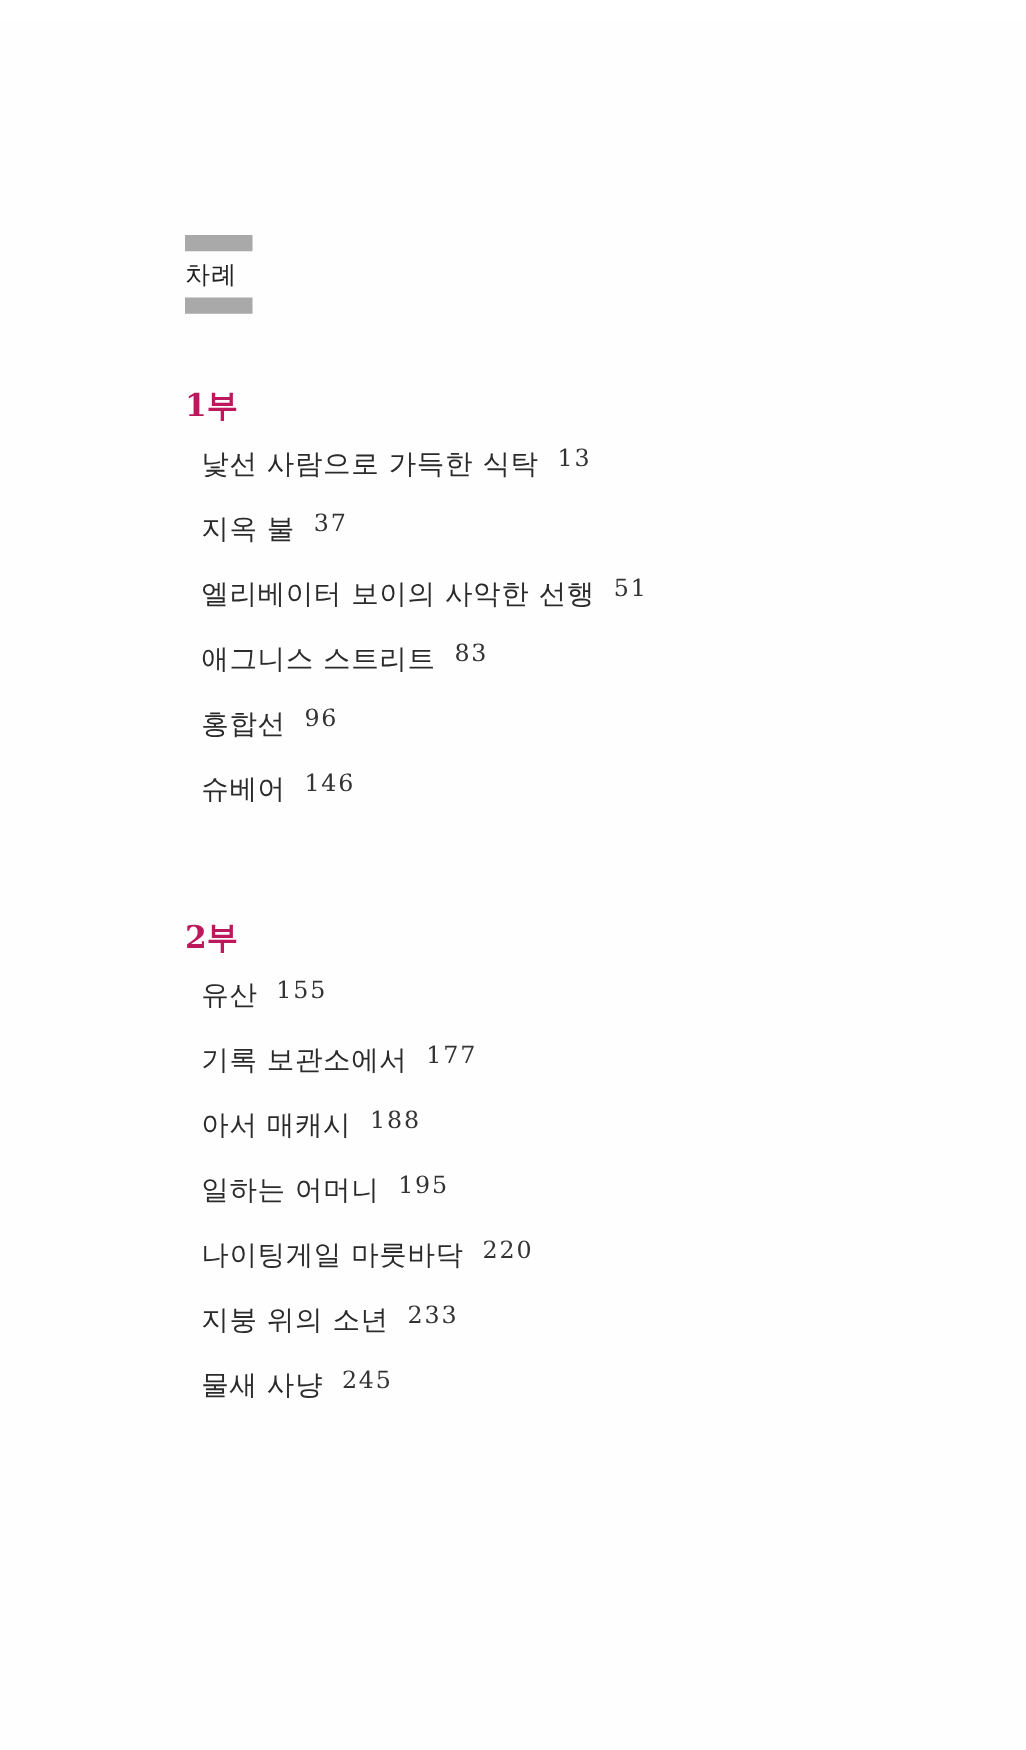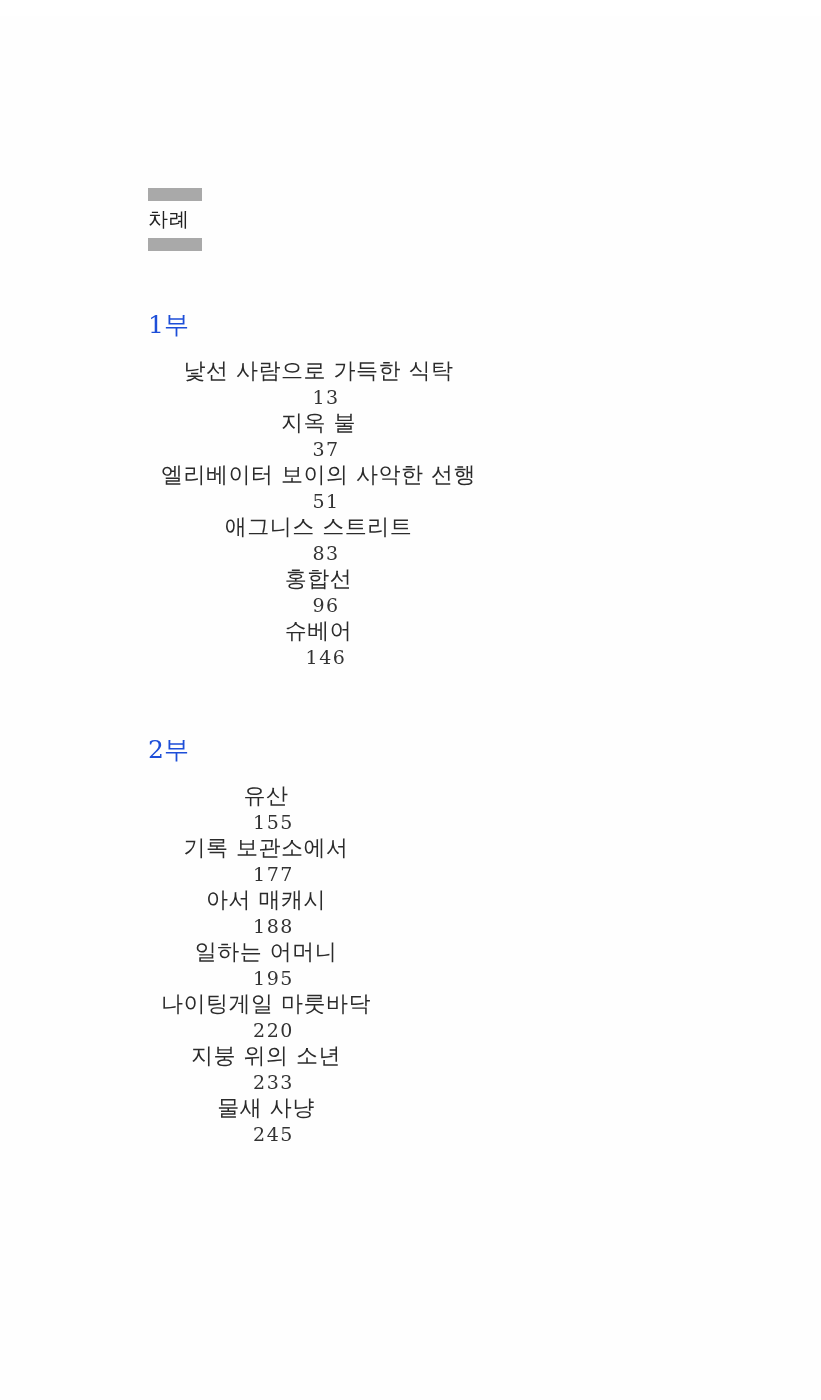--- a/index.html
+++ b/index.html
@@ -36,35 +36,33 @@
   }
   
   .toc-section {
     position: absolute;
     left: 148px;
   }
   .section-1 { top: 293px; }
   .section-2 { top: 718px; }
   .section-heading {
     font-size: 25px;
-    font-weight: 400;
+    font-weight: 700;
     line-height: 32px;
-    color: #1d4ed8;
+    color: #be185d;
   }
   .entry-list {
     margin-top: 15px;
     list-style: none;
   }
   .toc-entry {
     height: 52px;
     display: flex;
-    align-items: center;
     padding-left: 13px;
     white-space: nowrap;
-    flex-direction: column;
   }
   .entry-title {
     font-size: 22px;
     letter-spacing: 0.5px;
     color: #2b2b2b;
   }
   .entry-page {
     font-size: 19px;
     margin-left: 15px;
     letter-spacing: 1.5px;

